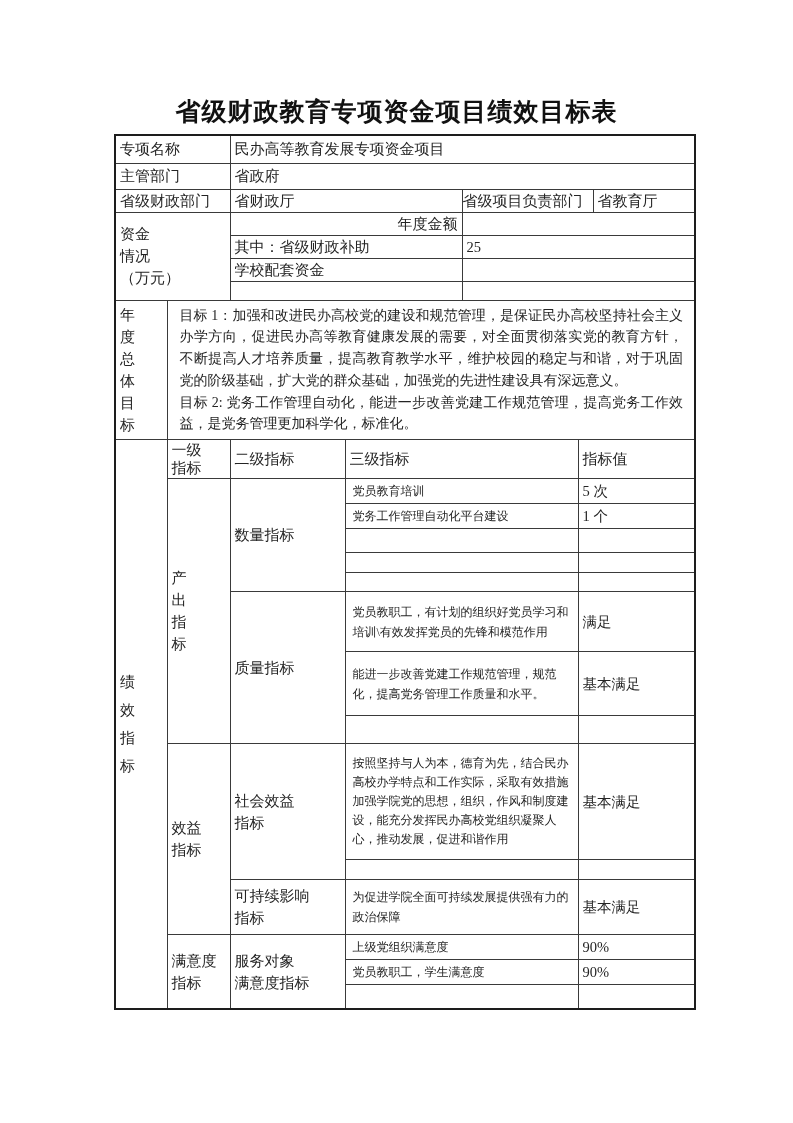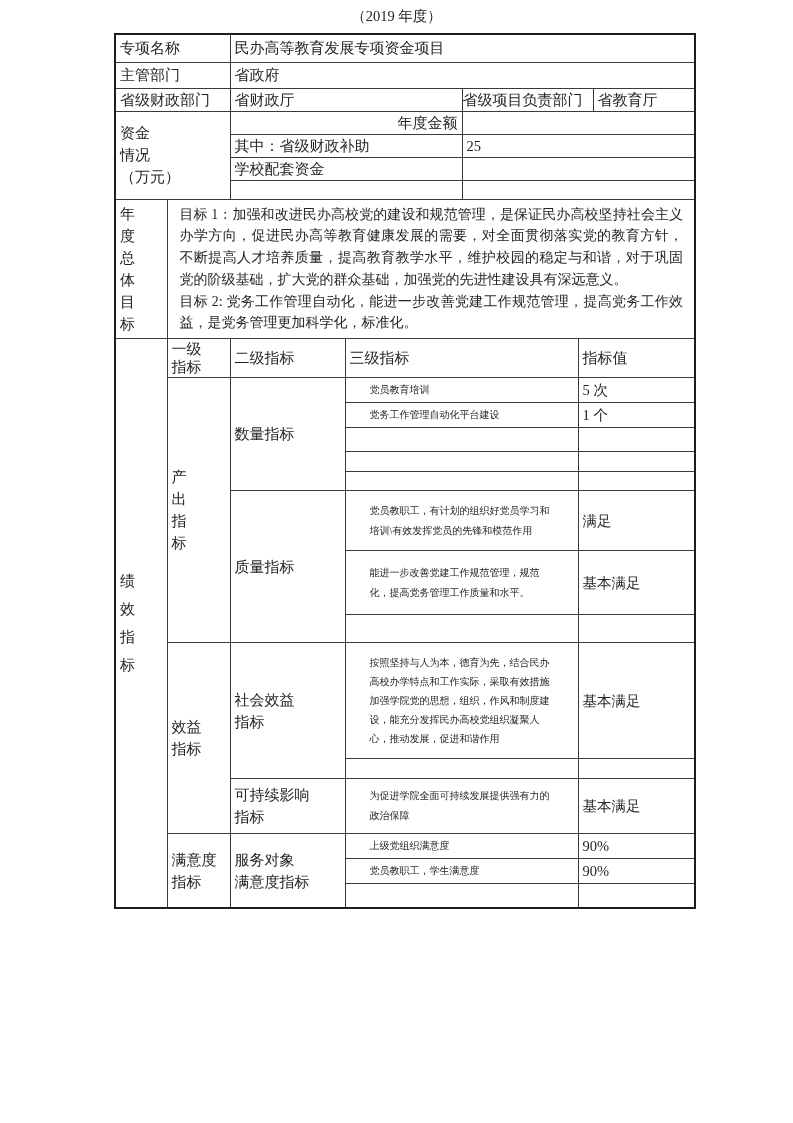--- a/index.html
+++ b/index.html
@@ -44,22 +44,22 @@
     vertical-align: middle;
     padding: 1px 4px;
     overflow: hidden;
     line-height: 20px;
     color: #242424;
   }
   td.nowrap { white-space: nowrap; }
   td.left { text-align: right; padding-left: 7px; }
   td.txt {
     text-align: left;
-    padding: 2px 24px;
-    font-size: 10px;
+    padding: 2px 7px;
+    font-size: 12px;
     line-height: 20px;
   }
   td.txt-dense { line-height: 19px; }
   td.goal-cell {
     text-align: justify;
     padding: 4px 11px 4px 12px;
     font-size: 14px;
     line-height: 21.8px;
     vertical-align: middle;
     border-radius: 30px;
@@ -69,21 +69,21 @@
   td.vsection-wide { line-height: 28px; font-size: 15px; letter-spacing: 1px; }
   td.group-label { line-height: 22px; }
   td.hdr { font-size: 15px; line-height: 18px; }
   td.val { font-size: 14.5px; }
 </style>
 </head>
 <body>
 
 <div class="page">
 
-  <div class="subtitle">（2019 年度）</div>
+  <div class="title">省级财政教育专项资金项目绩效目标表</div>
 
   <table class="main">
     <colgroup>
       <col style="width:52px">
         <col style="width:63px">
         <col style="width:115px">
       <col style="width:117px">
         <col style="width:116px">
         <col style="width:15px">
         <col style="width:102px">

